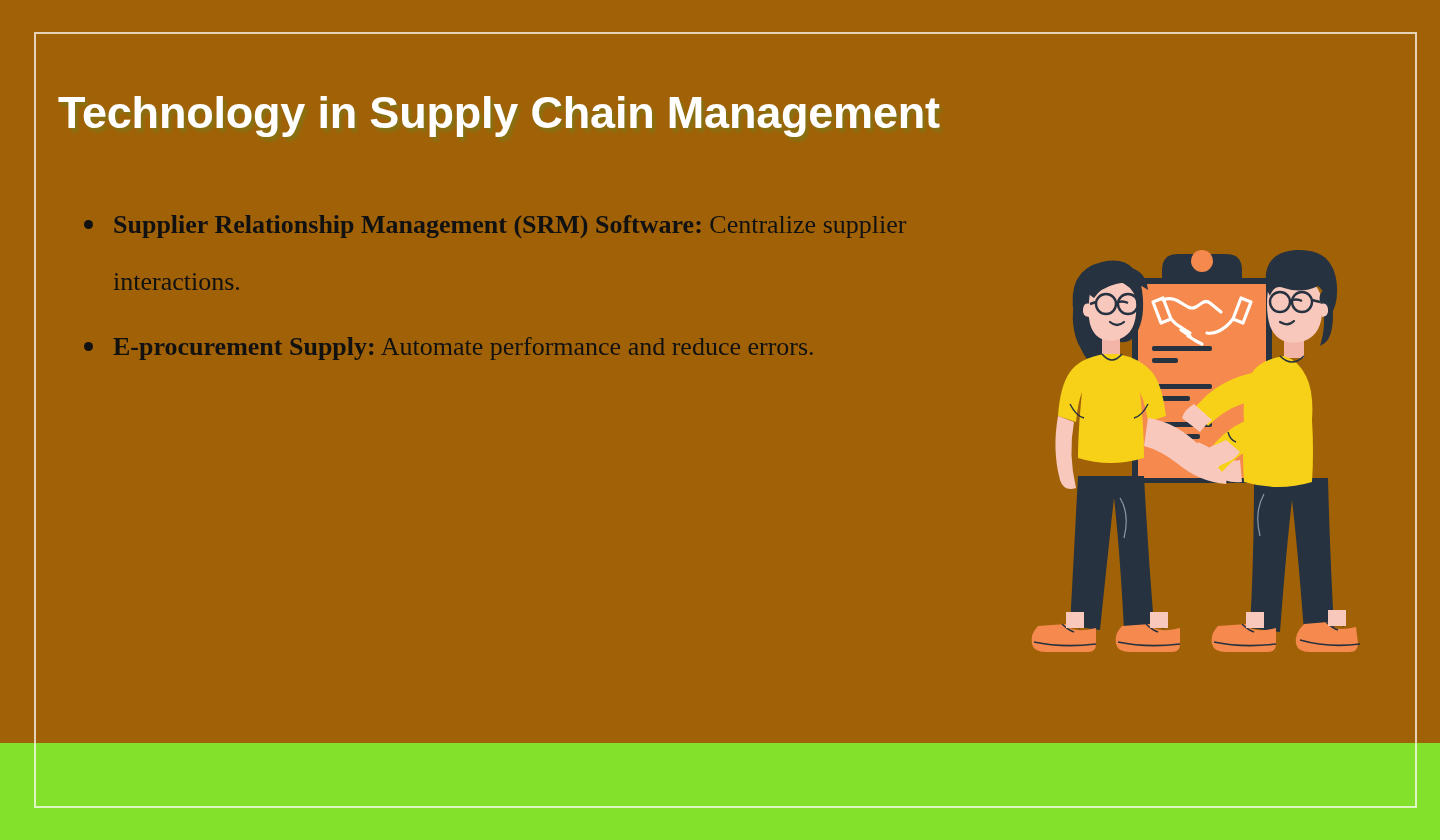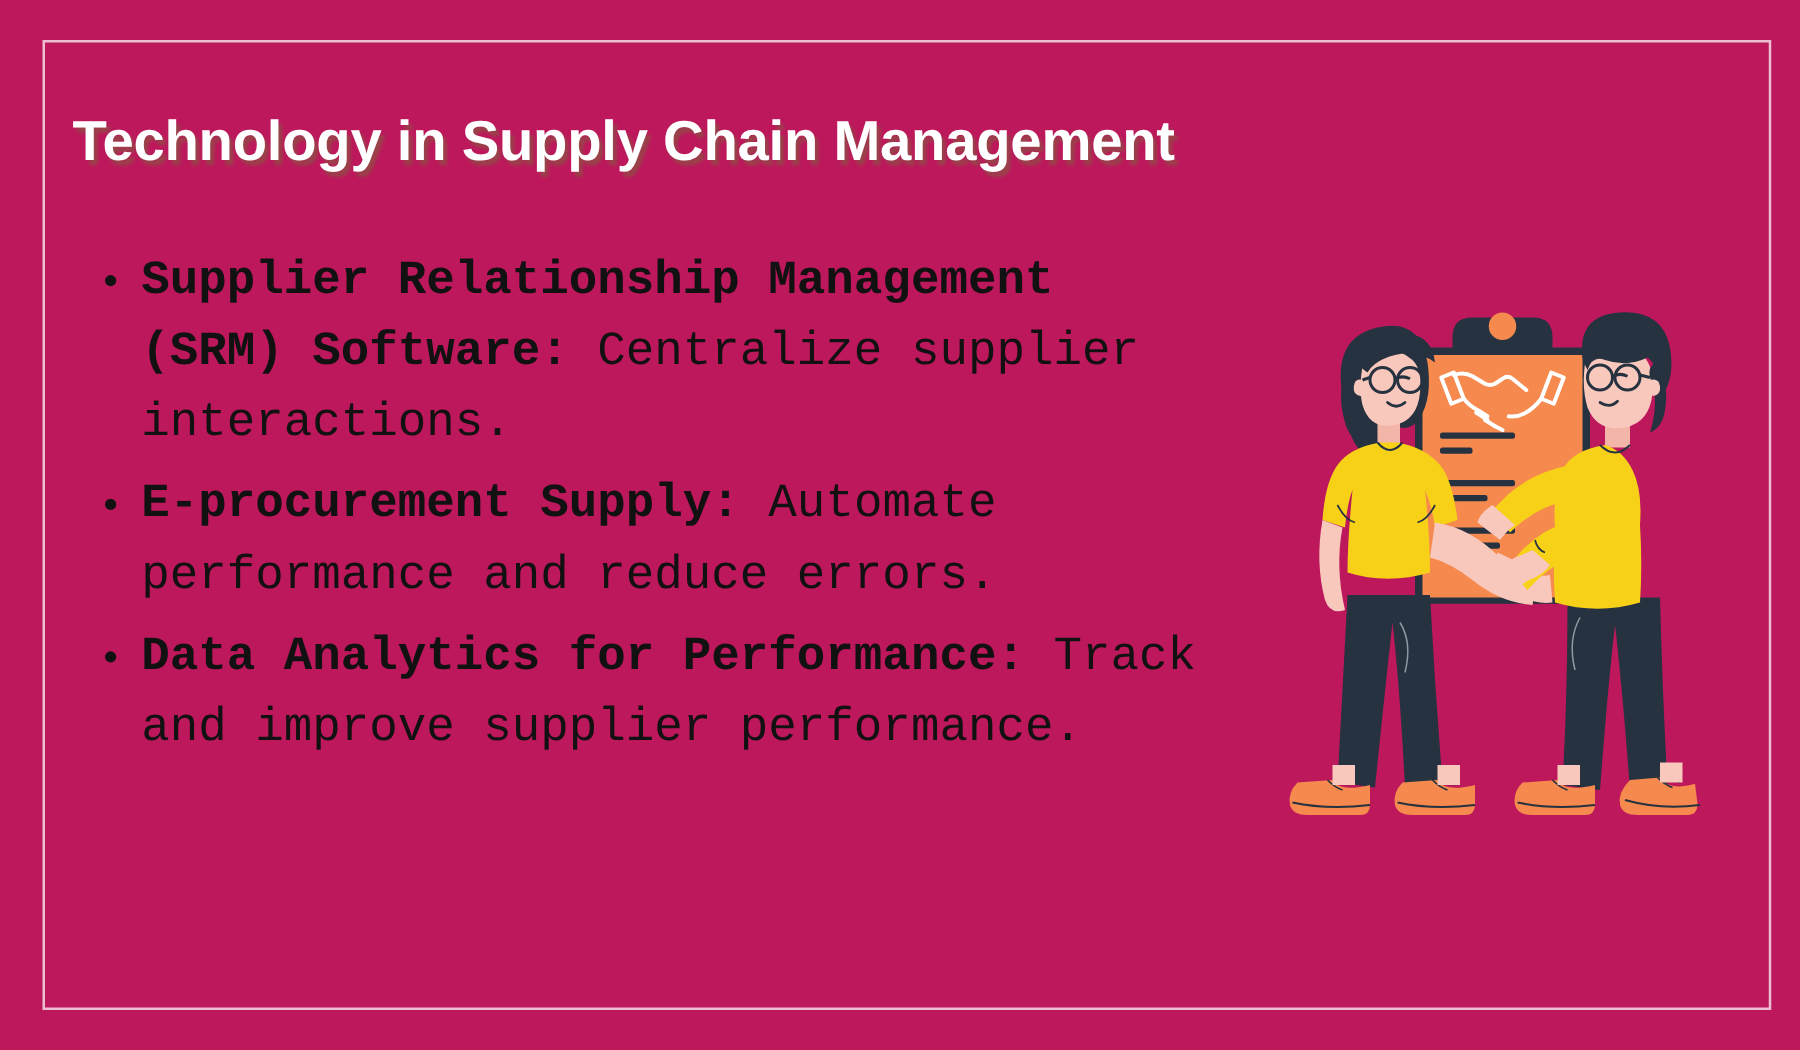--- a/index.html
+++ b/index.html
@@ -9,22 +9,22 @@
   body {
     width: 1440px;
     height: 840px;
     background: #84E12B;
     font-family: "Liberation Sans", sans-serif;
     overflow: hidden;
   }
   .slide {
     position: relative;
     width: 1440px;
-    height: 840px;
-    background: #be185d;
+    height: 743px;
+    background: #a16207;
     box-sizing: border-box;
   }
   .frame-border {
     position: absolute;
     left: 34px;
     top: 32px;
     width: 1383px;
     height: 776px;
     border: 2px solid rgba(255,255,255,0.72);
     box-sizing: border-box;
@@ -56,24 +56,24 @@
     top: 196px;
     width: 905px;
     margin: 0;
     padding: 0;
     list-style: none;
   }
   .bullet-item {
     position: relative;
     padding-left: 43px;
     margin-bottom: 8px;
-    font-size: 38px;
+    font-size: 26px;
     line-height: 57px;
     color: #111111;
-    font-family: Liberation Mono, monospace;
+    font-family: Liberation Serif, serif;
   }
   .bullet-item::before {
     content: "";
     position: absolute;
     left: 14px;
     top: 24px;
     width: 9px;
     height: 9px;
     background: #111111;
     border-radius: 50%;
@@ -107,23 +107,20 @@
   <div class="content">
 
     <div class="title">Technology in Supply Chain Management</div>
 
     <ul class="bullets">
       <li class="bullet-item">
         <span class="bullet-lead">Supplier Relationship Management (SRM) Software:</span><span class="bullet-rest"> Centralize supplier interactions.</span>
       </li>
       <li class="bullet-item">
         <span class="bullet-lead">E-procurement Supply:</span><span class="bullet-rest"> Automate performance and reduce errors.</span>
-      </li>
-      <li class="bullet-item">
-        <span class="bullet-lead">Data Analytics for Performance:</span><span class="bullet-rest"> Track and improve supplier performance.</span>
       </li>
     </ul>
 
     <div class="illustration">
       <svg viewBox="0 0 346 420" xmlns="http://www.w3.org/2000/svg">
 
         <g>
 
           <rect x="110" y="32" width="140" height="205" rx="3" fill="#263240"></rect>
 

